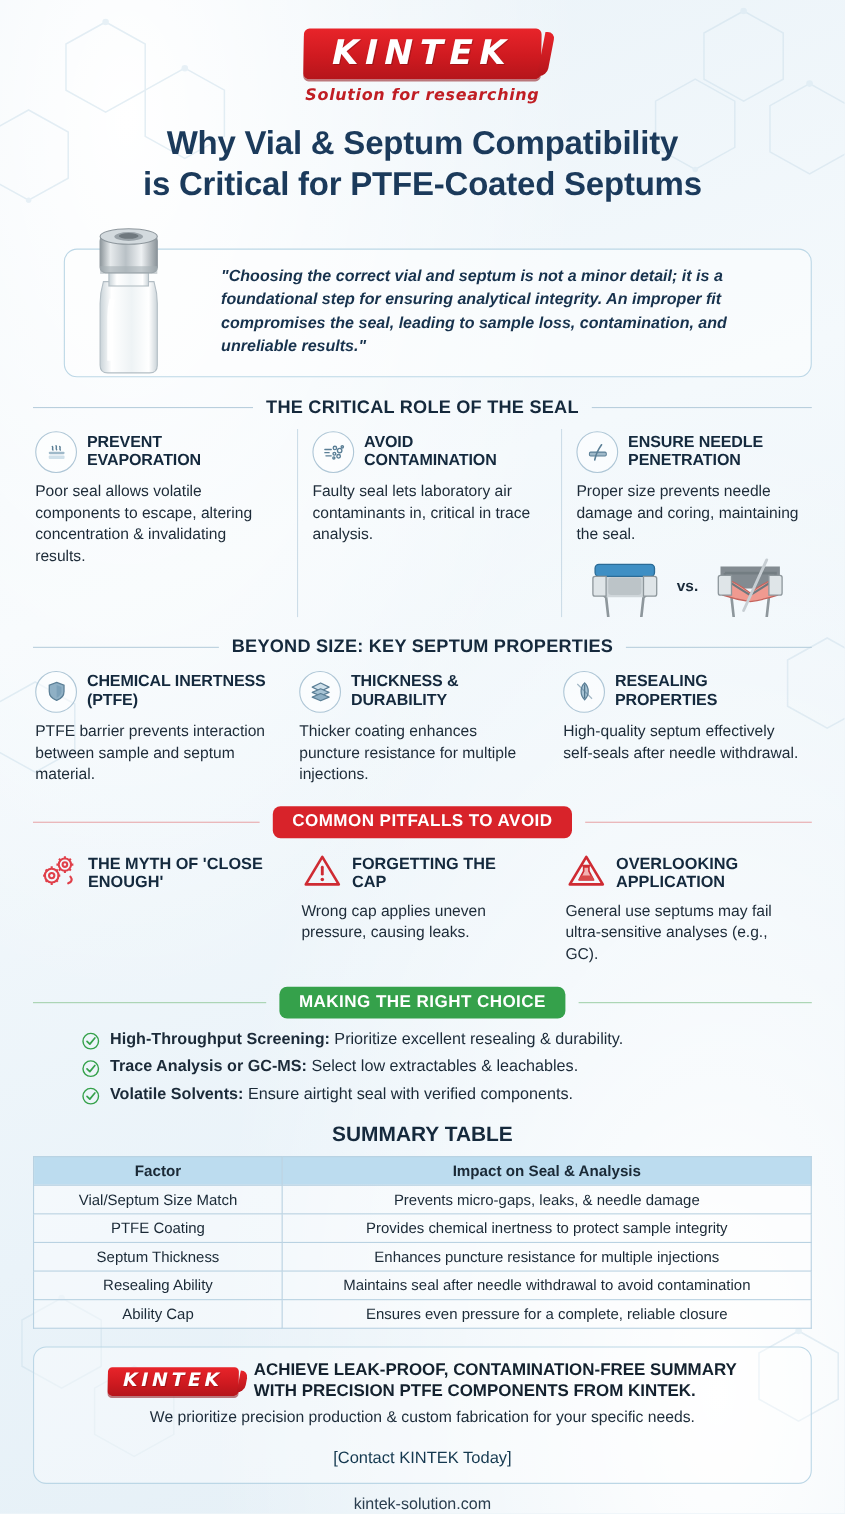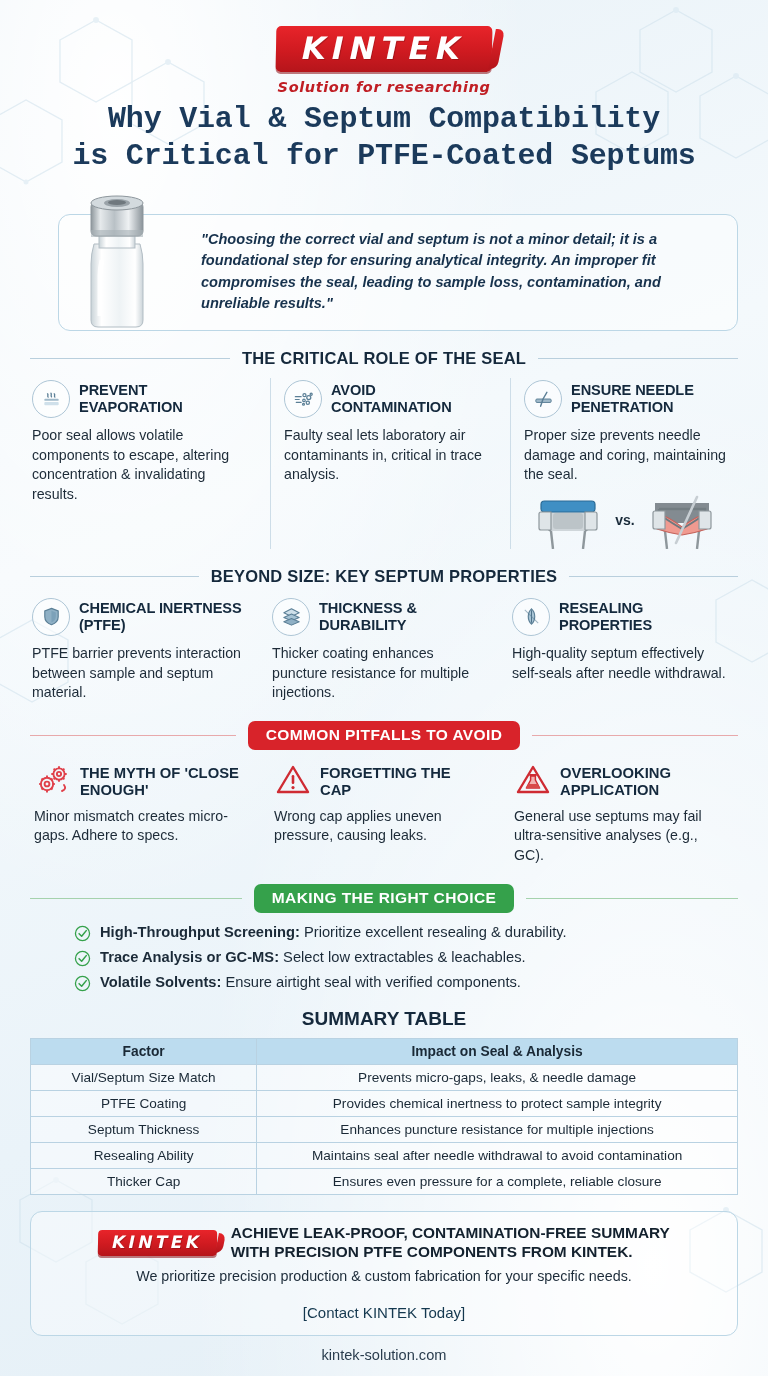--- a/index.html
+++ b/index.html
@@ -50,23 +50,23 @@
     color: #c01e24; font-style: italic; font-weight: 700;
     font-size: 14.5px; letter-spacing: .6px;
     font-family: "DejaVu Sans", sans-serif;
   }
   .logo-mark.small { padding: 4px 14px 5px 14px; border-radius: 4px; }
   .logo-mark.small .logo-text { font-size: 17px; letter-spacing: 3.4px; }
   .logo-mark.small::after { width: 7px; right: -7px; }
 
   
   h1.main-title {
-    margin-top: 6px; text-align: center;
+    margin-top: 18px; text-align: center;
     color: #1b3a5b; font-weight: 700;
-    font-size: 30px; line-height: 1.22; letter-spacing: -.2px; font-family: Liberation Mono, monospace;
+    font-size: 30px; line-height: 1.22; letter-spacing: -.2px;
   }
 
   
   .quote-zone { position: relative; margin-top: 22px; height: 135px; }
   .quote-card {
     position: absolute; left: 28px; right: 0; top: 18px; bottom: 0;
     border: 1px solid #bcd7e6; border-radius: 12px;
     background: rgba(255,255,255,.45);
     padding: 14px 18px 14px 142px;
   }
@@ -386,21 +386,20 @@
                 <path d="M13 13.5v2.4M13 28.1v2.4M5.2 22h2.4M18.4 22h2.4M7.5 16.5l1.7 1.7M16.8 25.8l1.7 1.7M18.5 16.5l-1.7 1.7M9.2 25.8l-1.7 1.7"></path>
                 <circle cx="25" cy="12" r="5.6"></circle>
                 <circle cx="25" cy="12" r="2.1"></circle>
                 <path d="M25 4.3v2.2M25 17.5v2.2M17.3 12h2.2M30.5 12h2.2M19.6 6.6l1.6 1.6M28.8 15.8l1.6 1.6M30.4 6.6l-1.6 1.6M21.2 15.8l-1.6 1.6"></path>
                 <path d="M30 23 q3 4 -2 6" stroke-linecap="round"></path>
               </g>
             </svg>
           </span>
           <span class="pit-title">THE MYTH OF 'CLOSE ENOUGH'</span>
         </div>
-        <div class="item-body">Minor mismatch creates micro-gaps. Adhere to specs.</div>
       </div>
 
       <div class="col">
         <div class="pit-head">
           <span>
             <svg width="38" height="36" viewBox="0 0 38 36">
               <path d="M19 5 L34 30 H4z" fill="none" stroke="#cf2b33" stroke-width="2.4" stroke-linejoin="round"></path>
               <rect x="17.7" y="13" width="2.6" height="9" rx="1.3" fill="#cf2b33"></rect>
               <circle cx="19" cy="25.6" r="1.6" fill="#cf2b33"></circle>
             </svg>
@@ -475,21 +474,21 @@
         </tr>
         <tr>
           <td>Septum Thickness</td>
           <td>Enhances puncture resistance for multiple injections</td>
         </tr>
         <tr>
           <td>Resealing Ability</td>
           <td>Maintains seal after needle withdrawal to avoid contamination</td>
         </tr>
         <tr>
-          <td>Thicker Cap</td>
+          <td>Ability Cap</td>
           <td>Ensures even pressure for a complete, reliable closure</td>
         </tr>
       </tbody>
     </table>
 
     <div class="cta">
       <div class="cta-top">
         <div class="logo-mark small">
           <div class="logo-text">KINTEK</div>
         </div>

